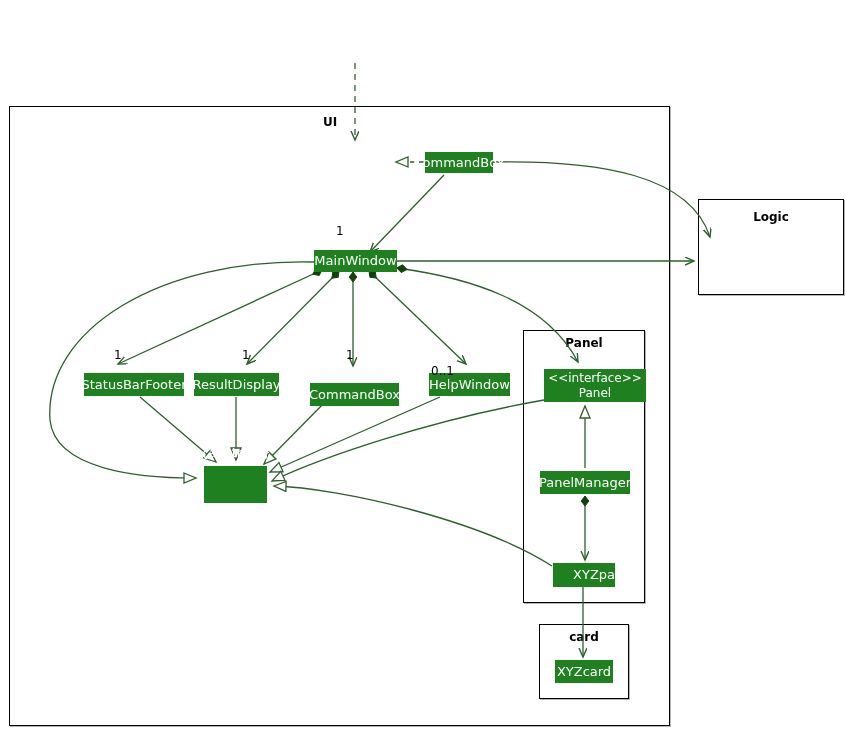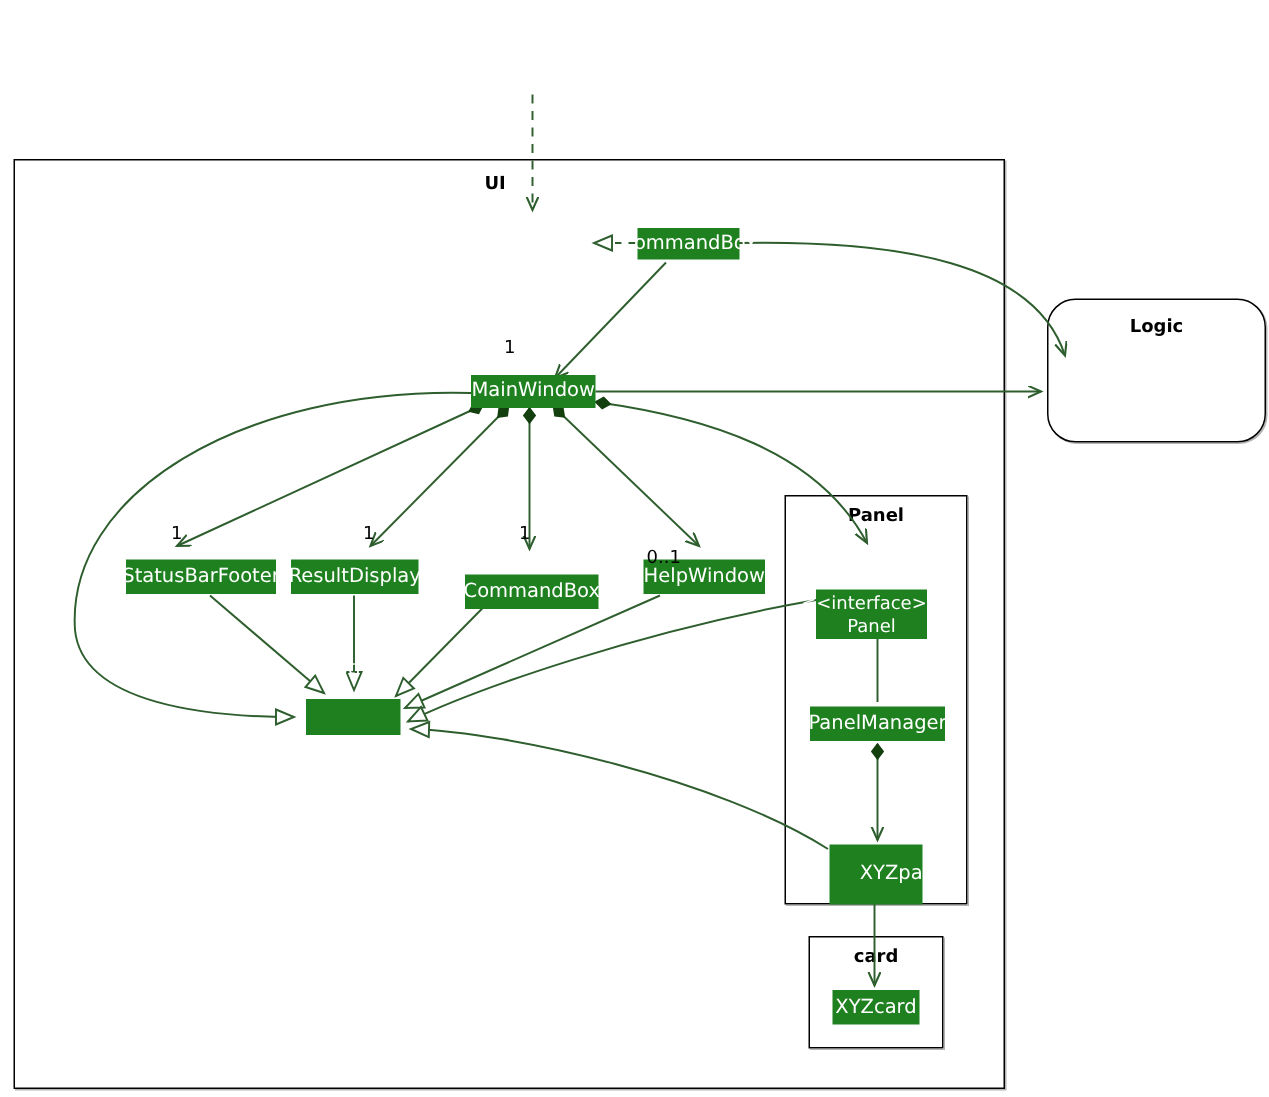--- a/index.html
+++ b/index.html
@@ -67,21 +67,21 @@
 </head>
 <body>
 
 <div id="diagram-root">
 
 
   <div class="pkg" style="left:9px; top:106px; width:659px; height:618px;">
     <div class="pkg-title" style="top:8px; left:0; right:auto; width:659px; text-align:left; padding-left:313px;">UI</div>
   </div>
 
-  <div class="pkg" style="left:698px; top:199px; width:144px; height:94px;border-radius:19px;">
+  <div class="pkg" style="left:698px; top:199px; width:144px; height:94px;">
     <div class="pkg-title" style="top:10px;">Logic</div>
   </div>
 
   <div class="pkg" style="left:523px; top:330px; width:120px; height:271px;">
     <div class="pkg-title" style="top:5px;">Panel</div>
   </div>
 
   <div class="pkg" style="left:539px; top:624px; width:88px; height:73px;">
     <div class="pkg-title" style="top:5px;">card</div>
   </div>
@@ -162,35 +162,35 @@
   </div>
 
   <div class="cls" style="left:310px; top:383px; width:89px; height:23px;">
     <span>CommandBox</span>
   </div>
 
   <div class="cls" style="left:429px; top:373px; width:81px; height:23px;">
     <span>HelpWindow</span>
   </div>
 
-  <div class="cls" style="left:204px; top:466px; width:63px; height:24px;gap:48px;">
+  <div class="cls" style="left:204px; top:466px; width:63px; height:37px;gap:48px;">
     <span>{abstract}</span>
     <span>UiPart</span>
   </div>
 
-  <div class="cls" style="left:544px; top:369px; width:74px; height:33px; font-size:12px; line-height:15px;margin-top:24px;">
+  <div class="cls" style="left:544px; top:369px; width:102px; height:33px; font-size:12px; line-height:15px;">
     <span>&lt;&lt;interface&gt;&gt;</span>
     <span>Panel</span>
   </div>
 
   <div class="cls" style="left:540px; top:471px; width:90px; height:23px;">
     <span>PanelManager</span>
   </div>
 
-  <div class="cls" style="left:553px; top:563px; width:62px; height:40px;padding-left:40px;">
+  <div class="cls" style="left:553px; top:563px; width:62px; height:24px;padding-left:40px;">
     <span>XYZpanel</span>
   </div>
 
   <div class="cls" style="left:555px; top:660px; width:58px; height:23px;">
     <span>XYZcard</span>
   </div>
 
   <div class="mult" style="left:336px; top:224px;">1</div>
   <div class="mult" style="left:114px; top:348px;">1</div>
   <div class="mult" style="left:242px; top:348px;">1</div>

